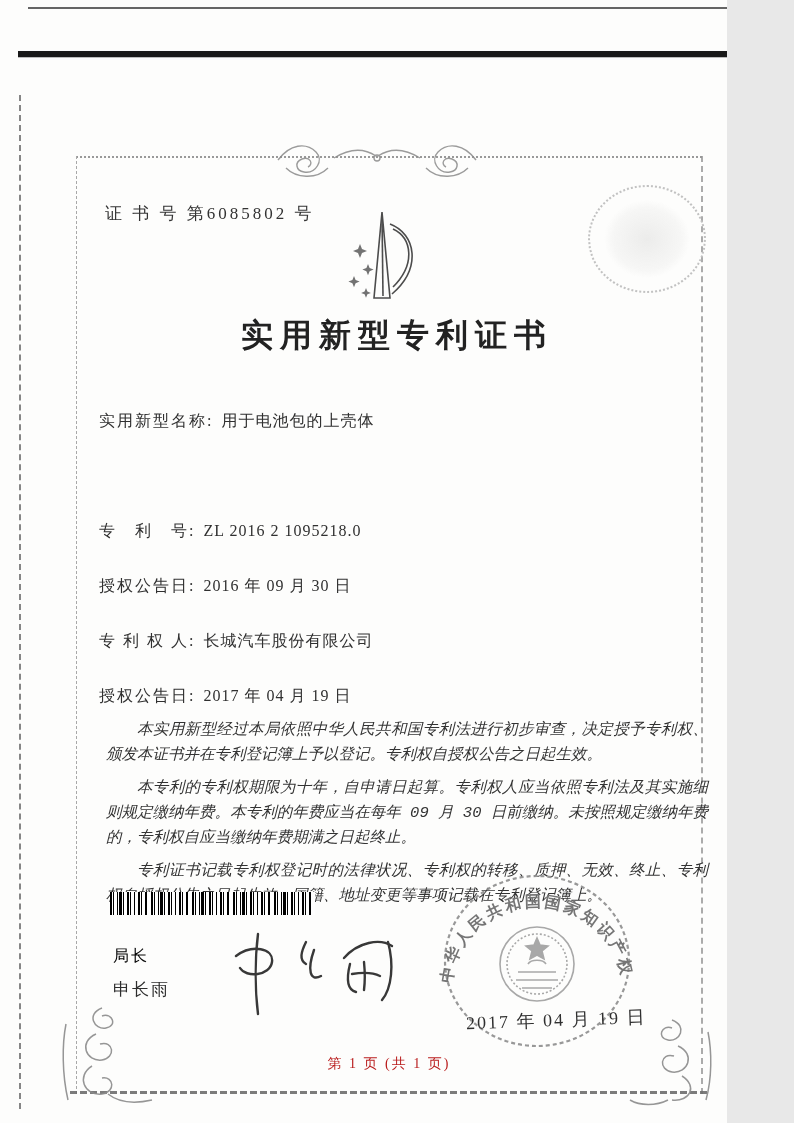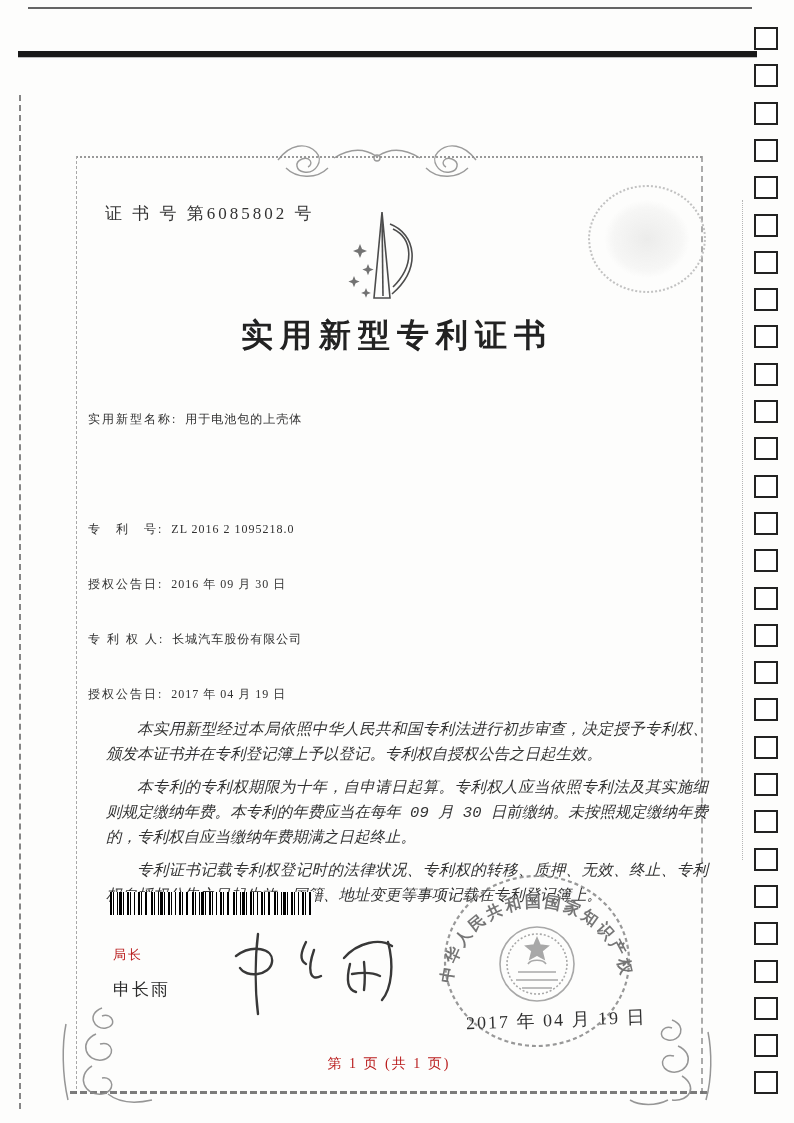--- a/index.html
+++ b/index.html
@@ -1,48 +1,48 @@
 <!DOCTYPE html>
 <html><head>
 <meta charset="utf-8">
 <style>
   html,body{margin:0;padding:0;background:#e8e8e8;}
-  #page{position:relative;width:794px;height:1123px;background:#fdfdfc;overflow:hidden;
+  #page{position:relative;width:727px;height:1123px;background:#fdfdfc;overflow:hidden;
         font-family:"Liberation Serif","DejaVu Serif",serif;color:#2b2b2b;}
   .abs{position:absolute;}
   
   .top-line{left:28px;top:7px;width:724px;height:2px;background:#4a4a4a;opacity:.85;}
   .top-bar{left:18px;top:51px;width:739px;height:6px;background:#191919;
            box-shadow:0 1px 0 rgba(0,0,0,.25);}
   .left-edge{left:19px;top:95px;height:1014px;width:0;border-left:2px dashed #5f5f5f;opacity:.75;}
   .hole{position:absolute;left:754px;width:20px;height:19px;border:2px solid #222;background:#fff;}
   
   .frame-top{left:76px;top:156px;width:626px;height:0;border-top:2px dotted #8f8f8f;opacity:.9;}
   .frame-left{left:76px;top:156px;height:938px;width:0;border-left:1px dashed #a8a8a8;}
   .frame-right{left:701px;top:156px;height:938px;width:0;border-left:2px dashed #979797;opacity:.8;}
   .frame-bottom{left:70px;top:1091px;width:640px;height:3px;
      background:repeating-linear-gradient(90deg,#6d6d6d 0 7px,transparent 7px 10px);opacity:.9;}
   .noise-col{left:742px;top:200px;height:660px;width:0;border-left:1px dotted #b5b5b5;}
   
   .cert-no{left:105px;top:202px;font-size:17px;letter-spacing:3px;color:#333;}
   .title{left:0;top:314px;width:794px;text-align:center;font-size:32px;font-weight:bold;
          letter-spacing:7px;color:#222;}
-  .field{left:88px;width:600px;font-size:12px;color:#303030;letter-spacing:1px;white-space:nowrap;}
+  .field{left:99px;width:600px;font-size:16px;color:#303030;letter-spacing:1px;white-space:nowrap;}
   .field .lbl{letter-spacing:2px;}
   .field .val{margin-left:8px;}
   .paras{left:98px;top:710px;width:618px;font-size:15.5px;line-height:25px;color:#333;
          text-align:justify;font-style:italic;}
   .paras p{margin:8px;text-indent:2em;font-family:Liberation Mono, monospace;}
   .barcode{left:110px;top:892px;width:205px;height:23px;
      background:linear-gradient(90deg,#000 0 2px,#fff 2px 3px,#000 3px 4px,#fff 4px 7px,
        #000 7px 8px,#fff 8px 9px,#000 9px 12px,#fff 12px 13px,#000 13px 14px,#fff 14px 17px,
        #000 17px 19px,#fff 19px 20px,#000 20px 21px,#fff 21px 24px,#000 24px 25px,#fff 25px 28px,
        #000 28px 30px,#fff 30px 31px,#000 31px 32px,#fff 32px 35px,#000 35px 37px,#fff 37px 40px);
      background-size:41px 100%;}
-  .signer-title{left:113px;top:946px;font-size:13px;letter-spacing:2px;color:#b91c1c;}
+  .signer-title{left:113px;top:946px;font-size:16px;letter-spacing:2px;color:#000000;}
   .signer-name{left:113px;top:978px;font-size:17px;letter-spacing:2px;color:#2e2e2e;}
   .footer{left:76px;top:1055px;width:626px;text-align:center;font-size:14px;
           letter-spacing:2px;color:#b91c1c;}
   .stamp-faint{left:588px;top:185px;width:114px;height:104px;border-radius:50%;
      border:2px dotted #c2c2c2;
      background:radial-gradient(closest-side,rgba(160,160,160,.18),rgba(190,190,190,.10) 60%,transparent 75%);}
   .seal-date{left:466px;top:1008px;font-size:18px;color:#2f2f2f;letter-spacing:2px;
      transform:rotate(-2deg);white-space:nowrap;}
   svg{display:block;}
 </style>

